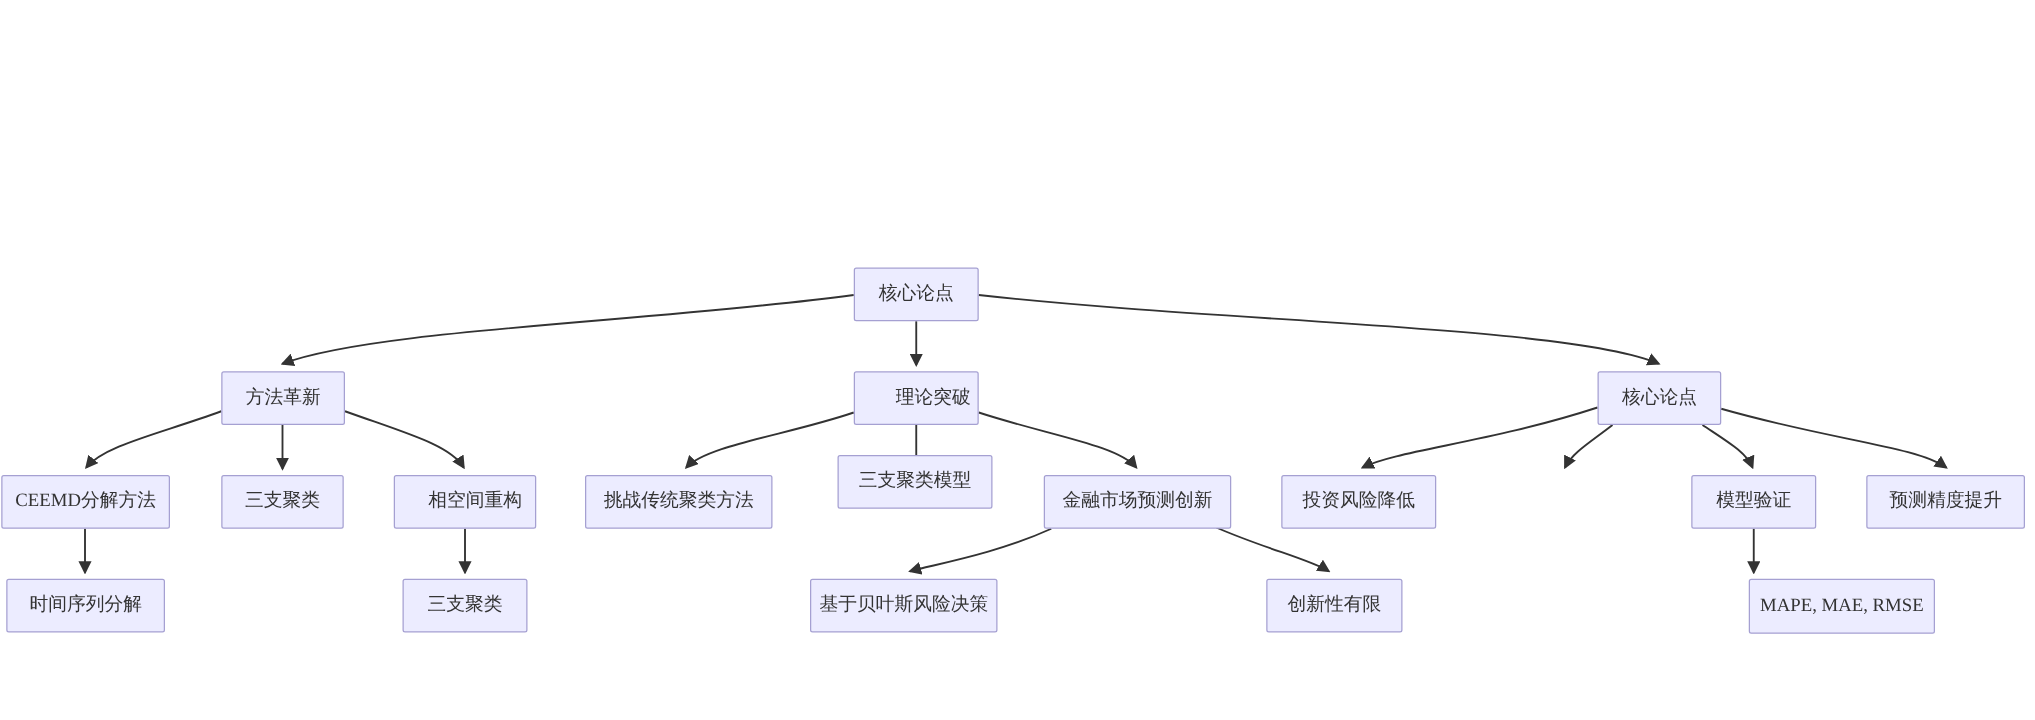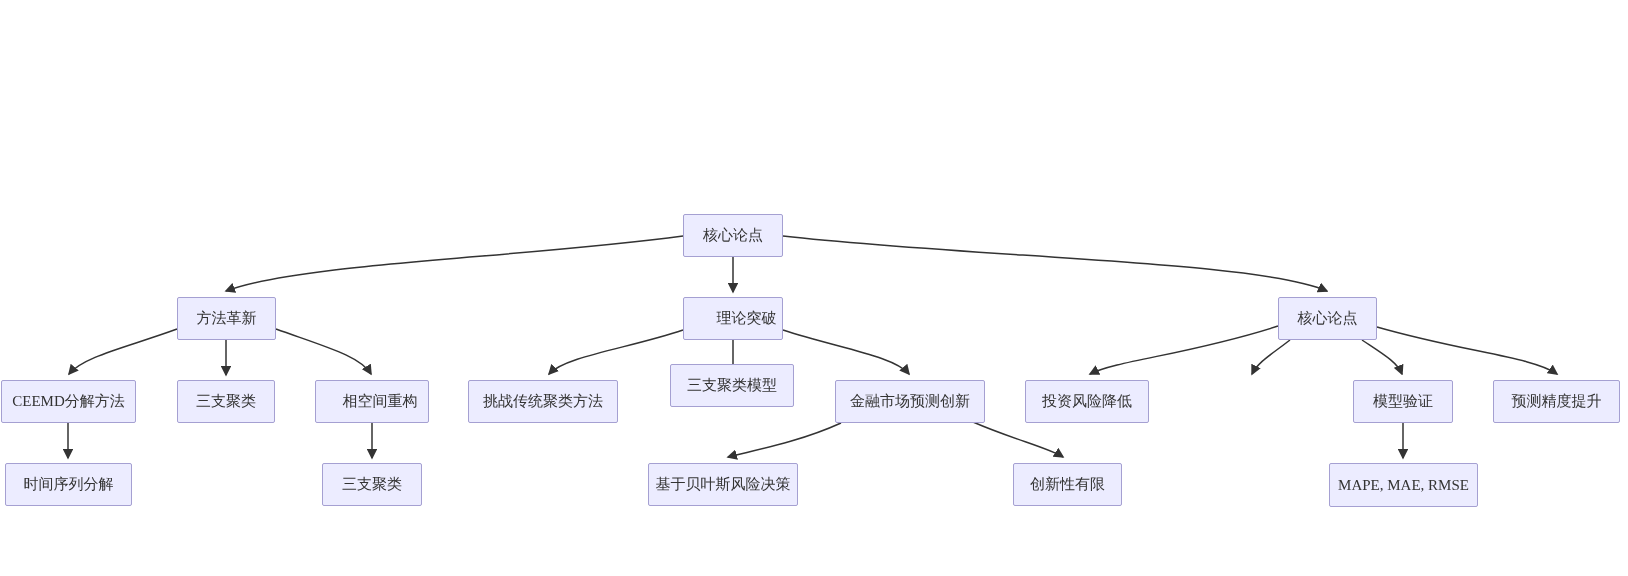--- a/index.html
+++ b/index.html
@@ -106,15 +106,15 @@
   <div class="node" style="left:1493px; top:380px; width:127px; height:43px;">预测精度提升</div>
 
   <div class="node" style="left:5px; top:463px; width:127px; height:43px;">时间序列分解</div>
 
   <div class="node" style="left:322px; top:463px; width:100px; height:43px;">三支聚类</div>
 
   <div class="node" style="left:648px; top:463px; width:150px; height:43px;">基于贝叶斯风险决策</div>
 
   <div class="node" style="left:1013px; top:463px; width:109px; height:43px;">创新性有限</div>
 
-  <div class="node" style="left:1329px; top:463px; width:149px; height:44px;">MAPE, MAE, RMSE</div>
+  <div class="node" style="left:1399px; top:463px; width:149px; height:44px;">MAPE, MAE, RMSE</div>
 
 </div>
 
 </body></html>

